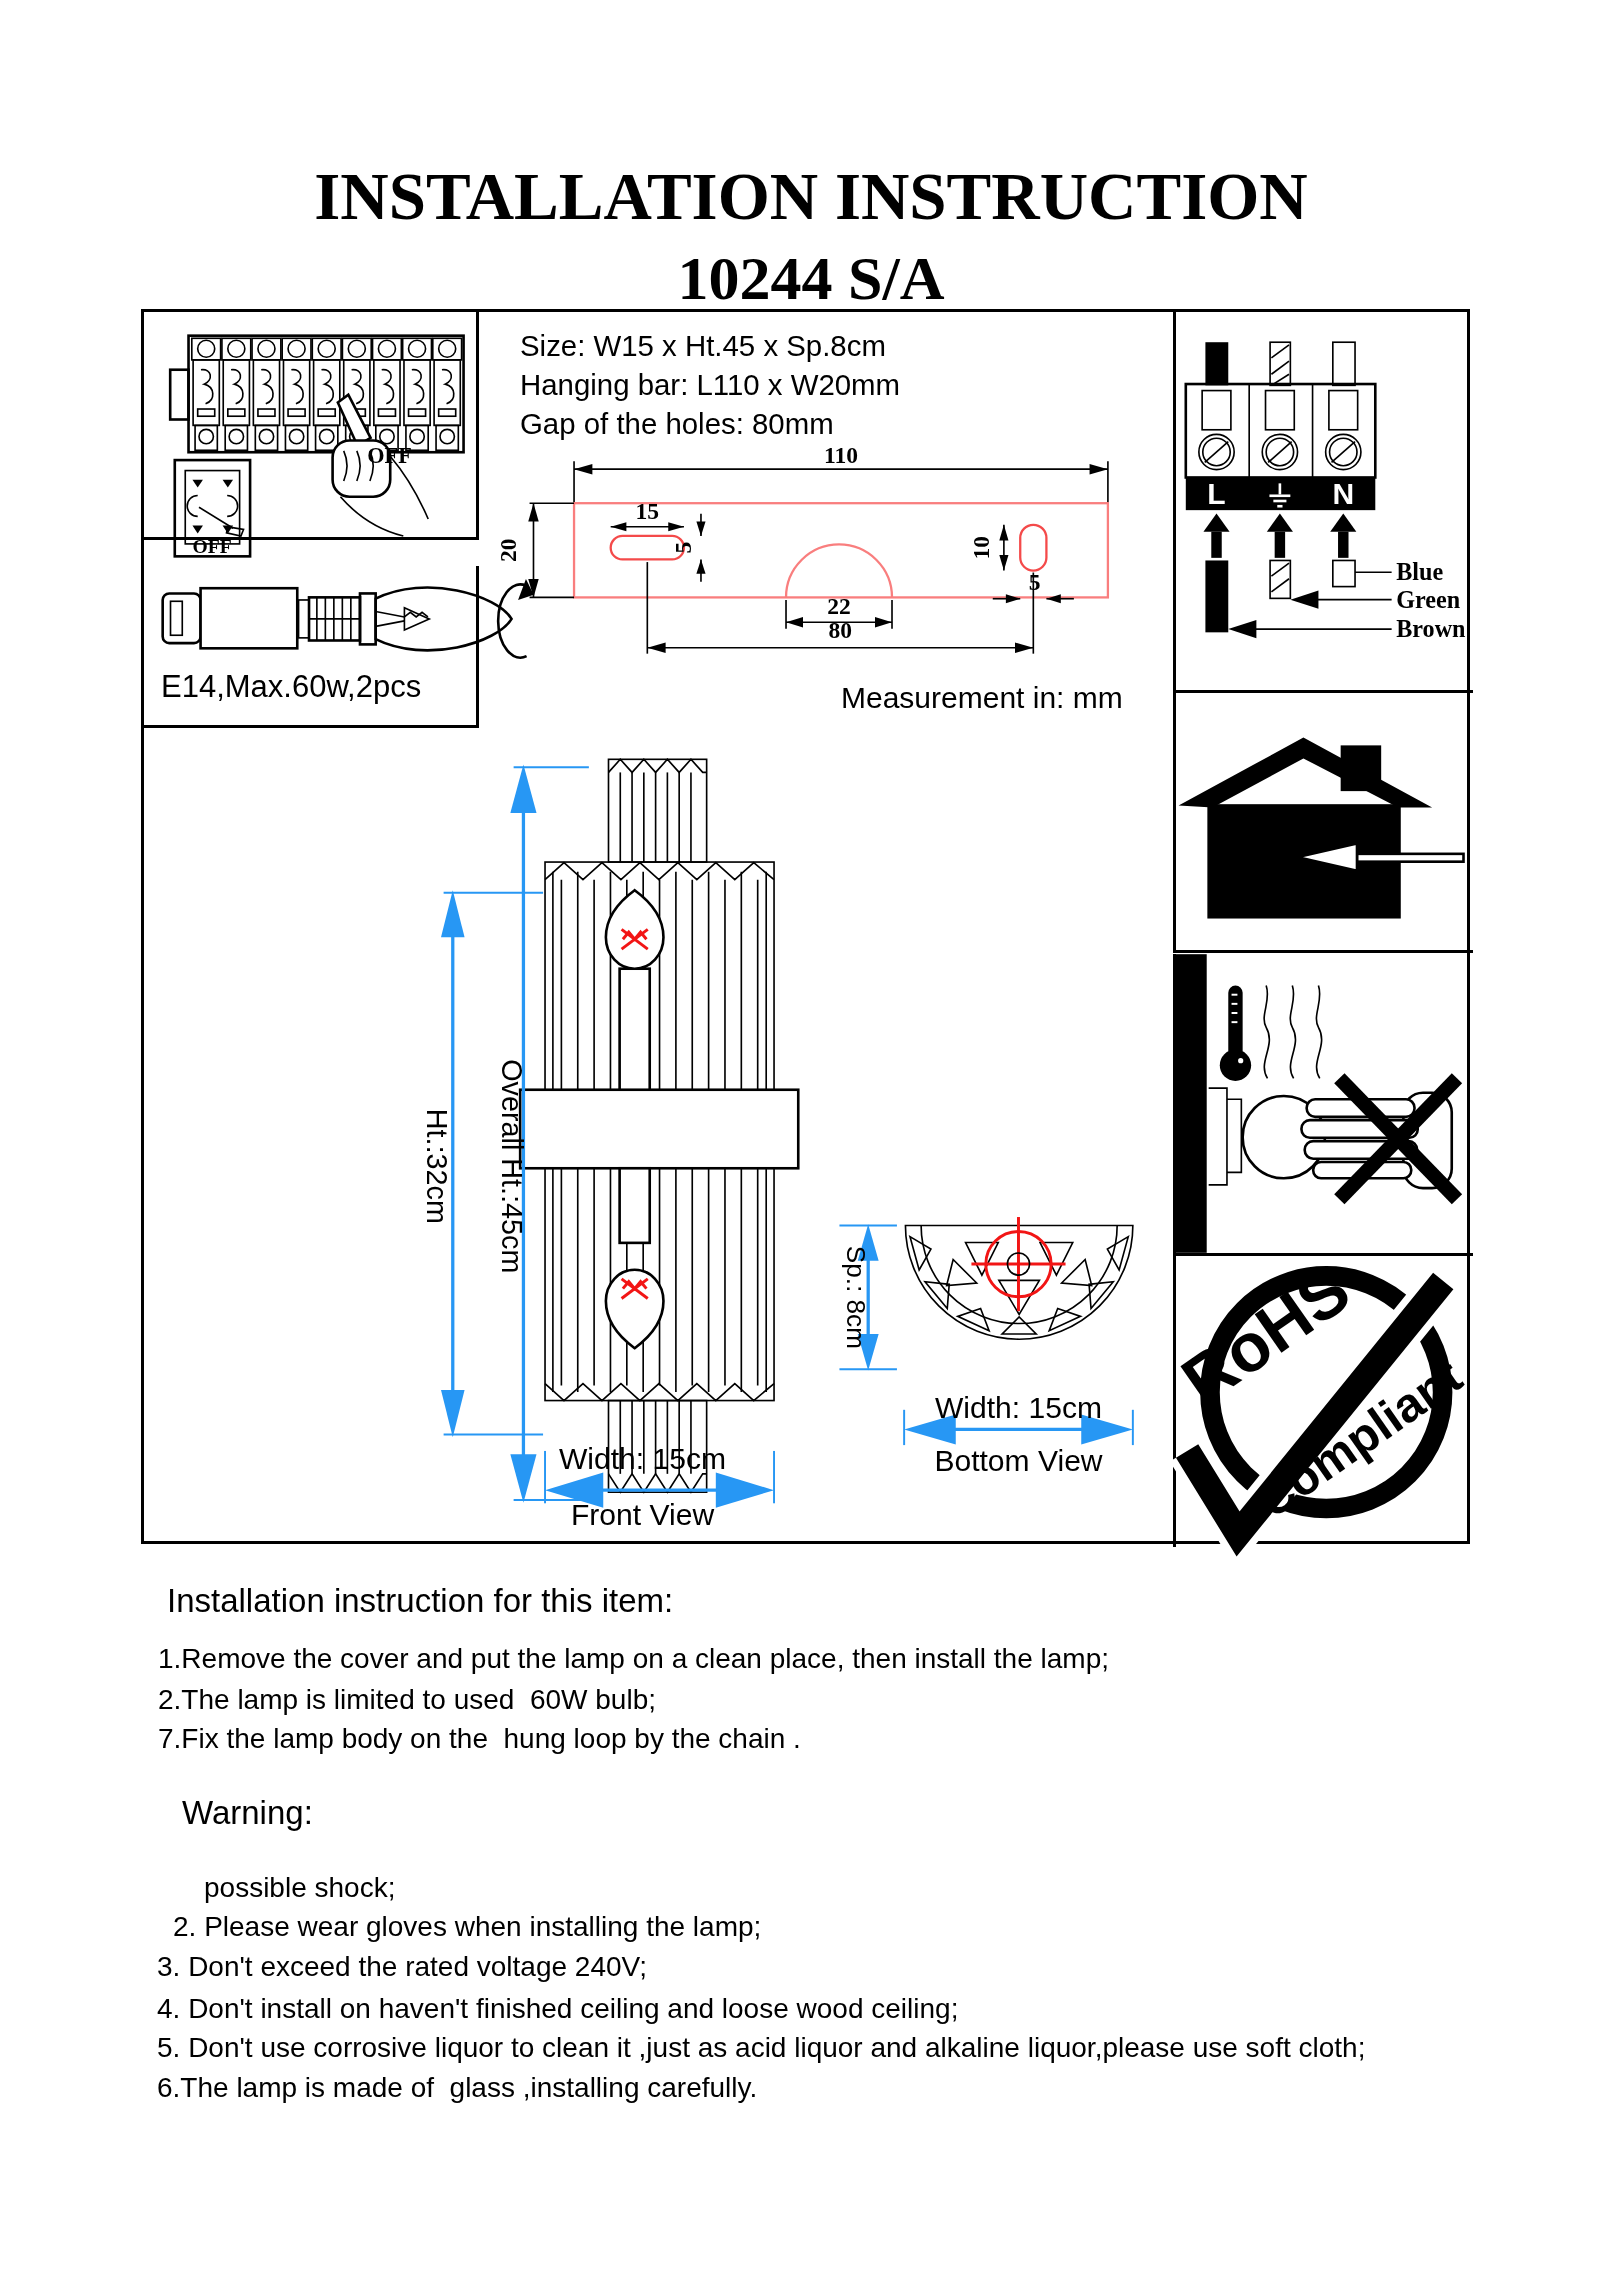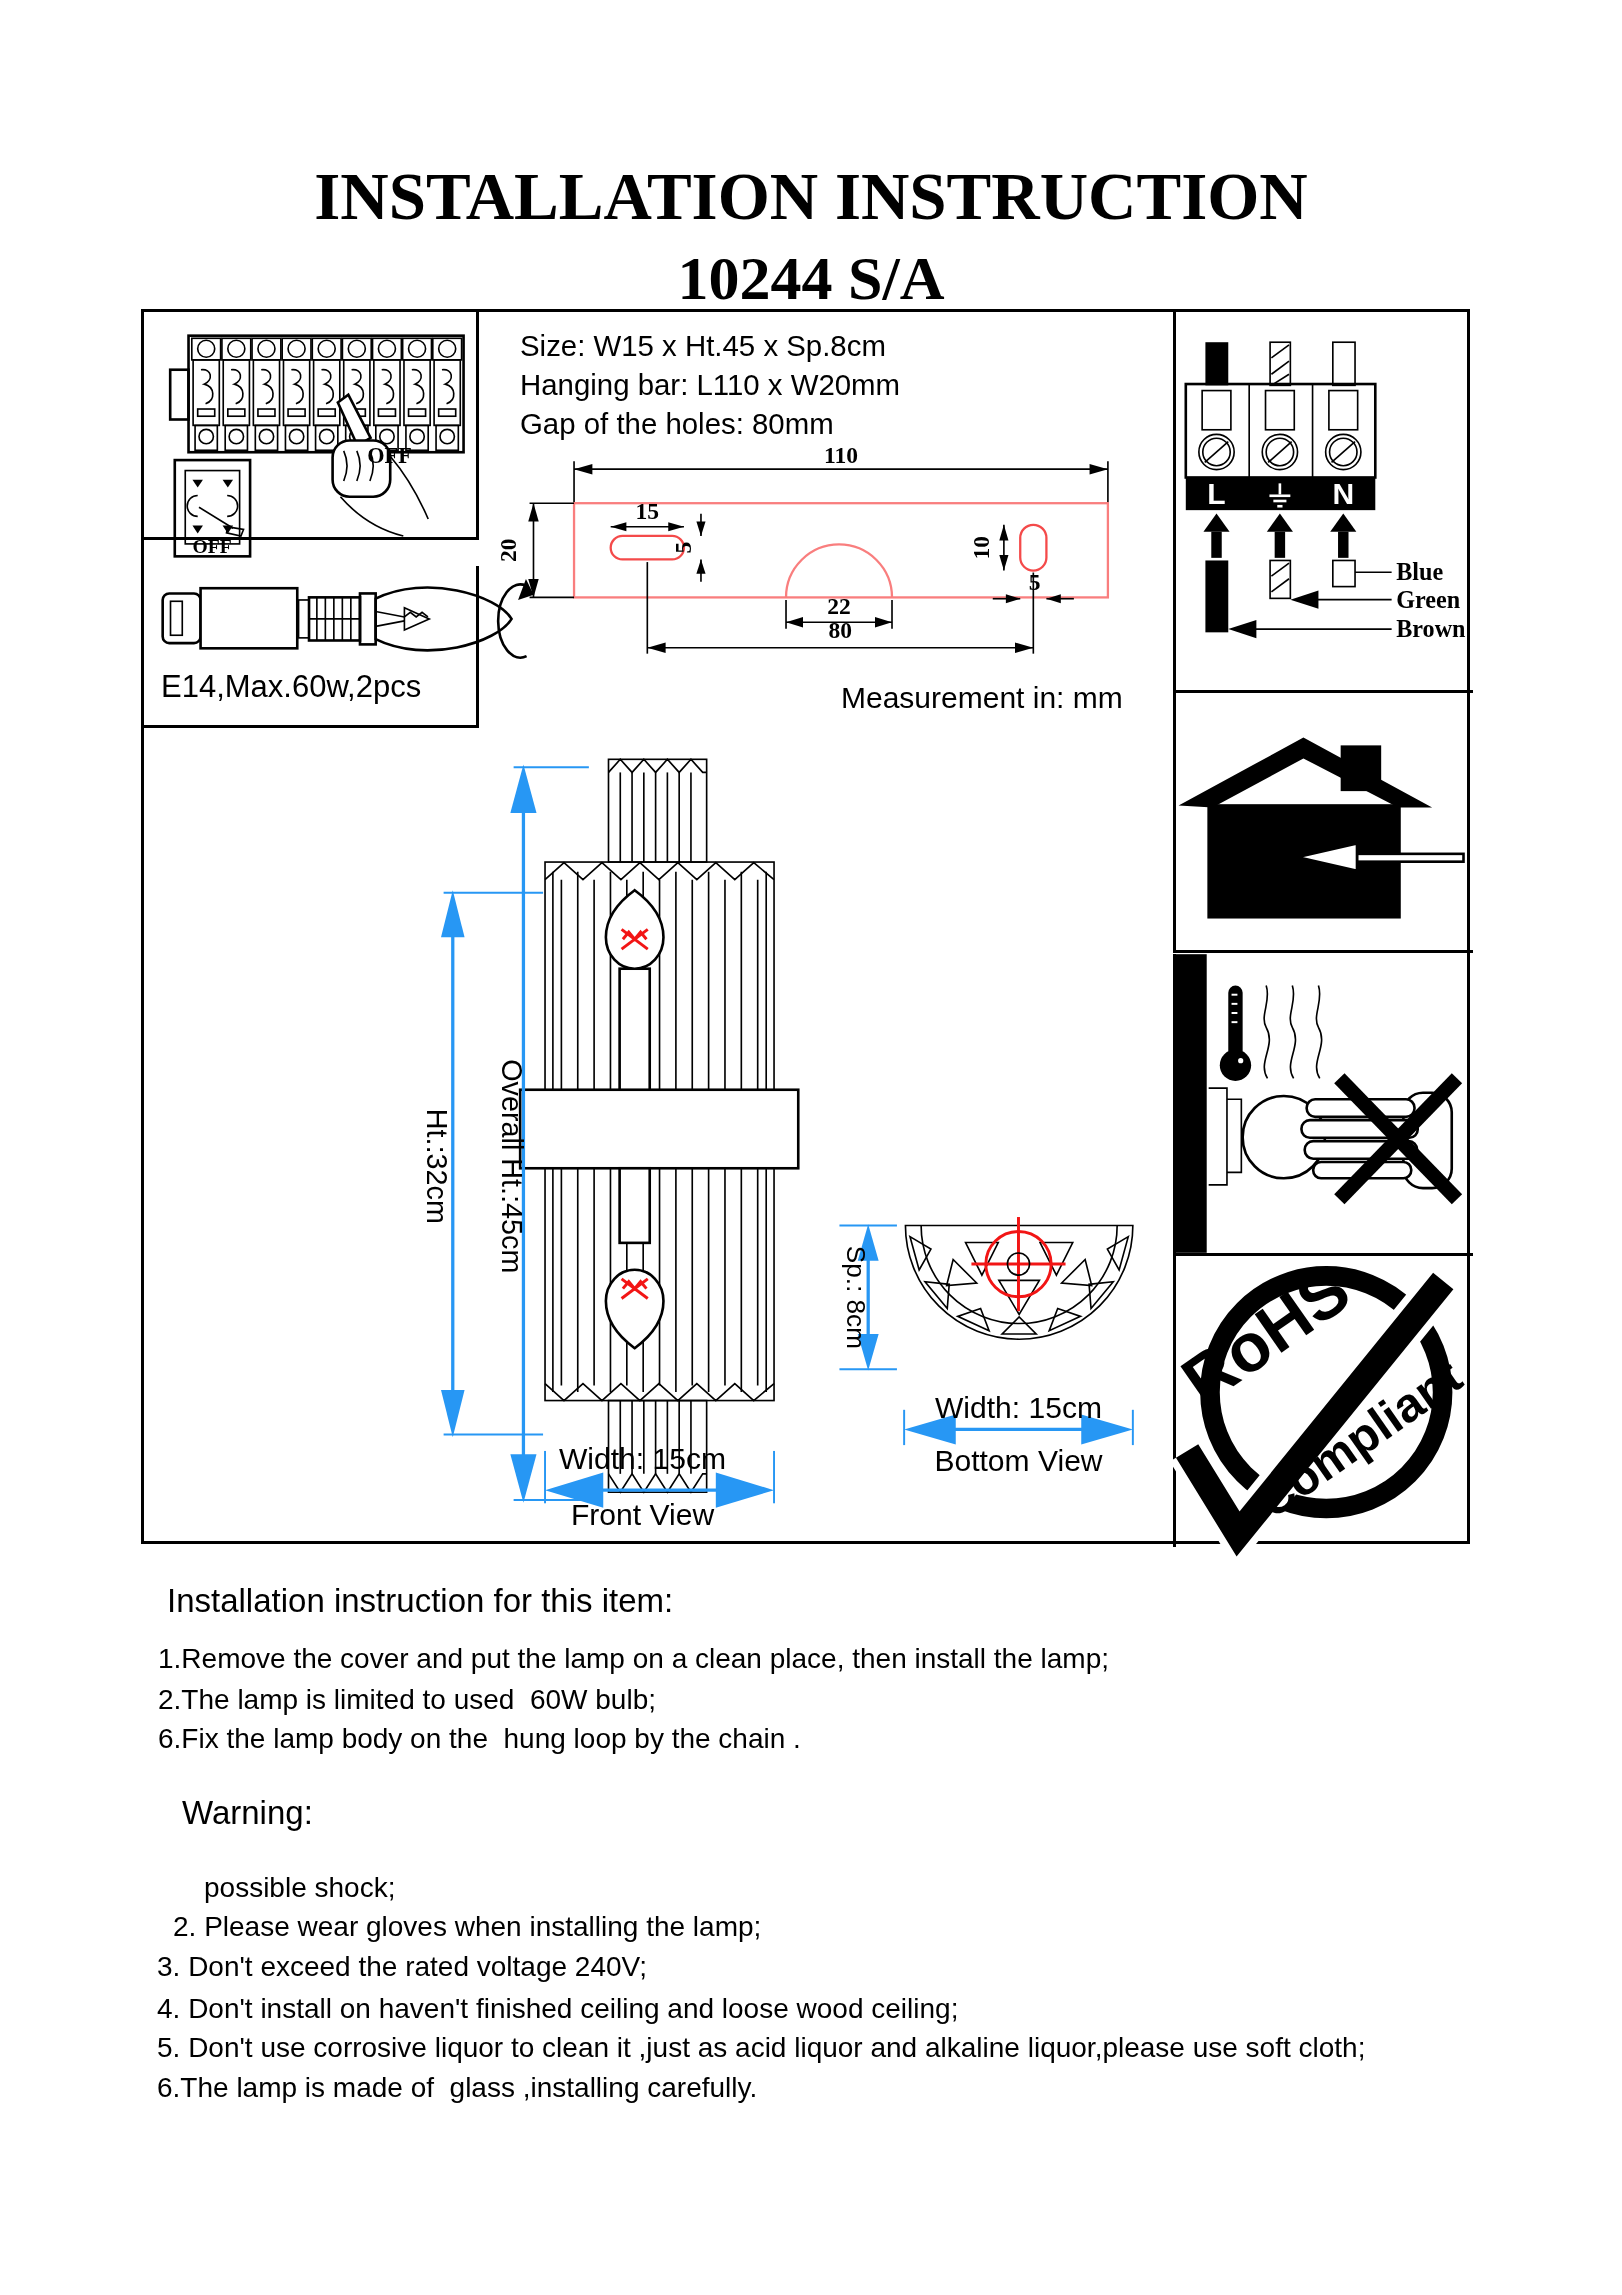--- a/index.html
+++ b/index.html
@@ -442,21 +442,21 @@
         <polyline points="17,298 95,425 409,38" fill="none" stroke="#000" stroke-width="40"></polyline>
         <text x="158" y="150" font-size="104" font-weight="bold" text-anchor="middle" transform="rotate(-35 158 150)">RoHS</text>
         <text x="295" y="300" font-size="74" font-weight="bold" text-anchor="middle" transform="rotate(-35 295 300)">Compliant</text>
       </svg>
     </div>
   </div>
 
   <div class="abs head-line" style="left:167px;top:1582px;">Installation instruction for this item:</div>
   <div class="abs body-line" style="left:158px;top:1643px;">1.Remove the cover and put the lamp on a clean place, then install the lamp;</div>
   <div class="abs body-line" style="left:158px;top:1684px;">2.The lamp is limited to used  60W bulb;</div>
-  <div class="abs body-line" style="left:158px;top:1723px;">6.Fix the lamp body on the  hung loop by the chain .</div>
+  <div class="abs body-line" style="left:158px;top:1723px;">7.Fix the lamp body on the  hung loop by the chain .</div>
 
   <div class="abs head-line" style="left:182px;top:1794px;">Warning:</div>
   <div class="abs body-line" style="left:204px;top:1872px;">possible shock;</div>
   <div class="abs body-line" style="left:157px;top:1911px;margin-left:16px;">2. Please wear gloves when installing the lamp;</div>
   <div class="abs body-line" style="left:157px;top:1951px;">3. Don't exceed the rated voltage 240V;</div>
   <div class="abs body-line" style="left:157px;top:1993px;">4. Don't install on haven't finished ceiling and loose wood ceiling;</div>
   <div class="abs body-line" style="left:157px;top:2032px;">5. Don't use corrosive liquor to clean it ,just as acid liquor and alkaline liquor,please use soft cloth;</div>
   <div class="abs body-line" style="left:157px;top:2072px;">6.The lamp is made of  glass ,installing carefully.</div>
 
 </div>

